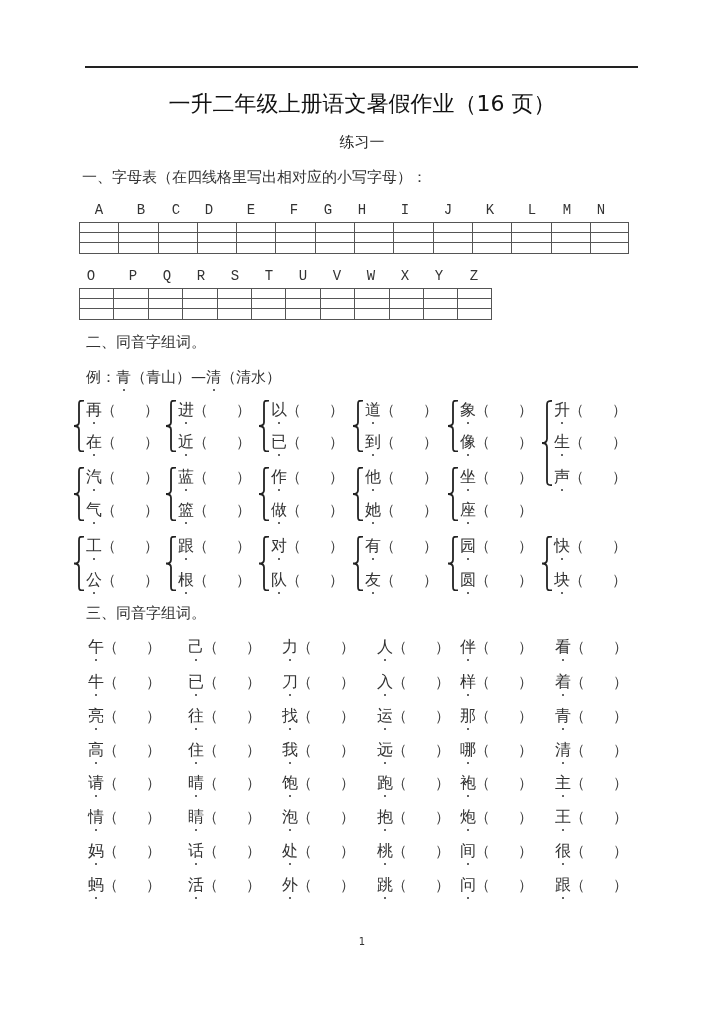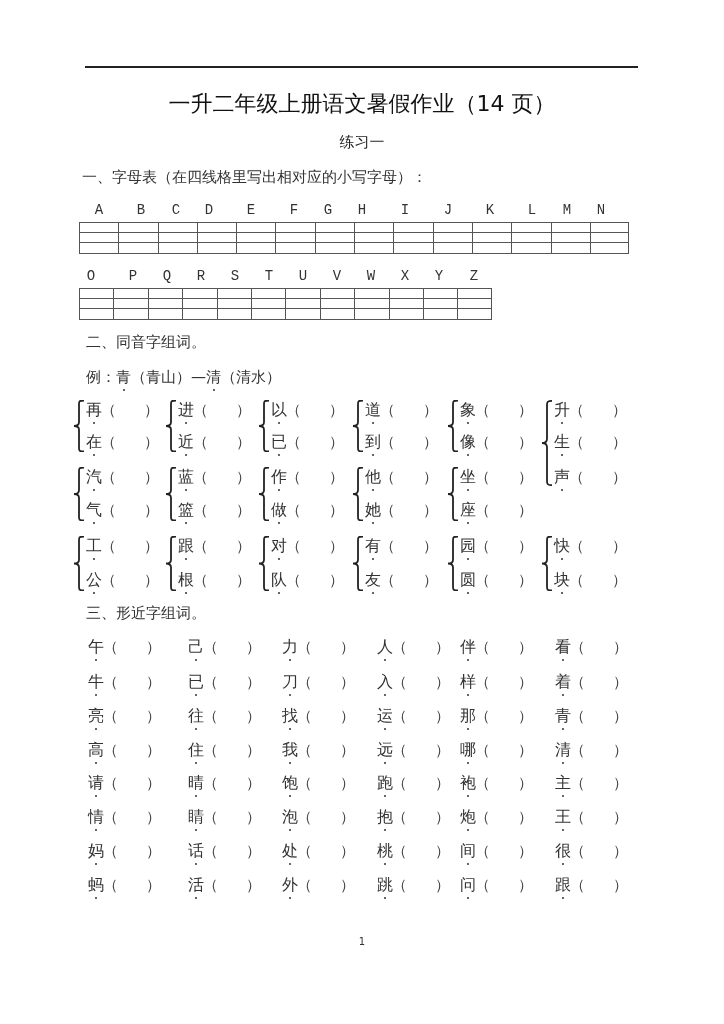--- a/index.html
+++ b/index.html
@@ -34,21 +34,21 @@
   .gi { position:absolute; left:13px; width:80px; height:20px; }
   .row3 { position:absolute; left:0; width:724px; height:20px; }
   .inl { position:relative; display:inline-block; }
   .pagenum { position:absolute; left:0; width:724px; top:935px; text-align:center;
              font-size:10px; line-height:14px; color:#333; }
 </style>
 </head>
 <body>
 
 <div class="rule"></div>
-<div class="title">一升二年级上册语文暑假作业（14 页）</div>
+<div class="title">一升二年级上册语文暑假作业（16 页）</div>
 <div class="subtitle">练习一</div>
 
 <div class="heading" style="top:167px">一、字母表（在四线格里写出相对应的小写字母）：</div>
 
 <div>
   <span class="ltr" style="left:99px;top:201px">A</span>
   <span class="ltr" style="left:141px;top:201px">B</span>
   <span class="ltr" style="left:176px;top:201px">C</span>
   <span class="ltr" style="left:209px;top:201px">D</span>
   <span class="ltr" style="left:251px;top:201px">E</span>
@@ -341,21 +341,21 @@
       <span class="po">（</span>
       <span class="pc">）</span>
     </div>
   <div class="gi" style="top:34px">
       <span class="ch dot">块</span>
       <span class="po">（</span>
       <span class="pc">）</span>
     </div>
 </div>
 
-<div class="heading" style="top:603px;left:86px">三、形近字组词。</div>
+<div class="heading" style="top:603px;left:86px">三、同音字组词。</div>
 
 <div class="row3" style="top:637px">
   <div class="it" style="left:88px">
       <span class="ch dot">午</span>
       <span class="po">（</span>
       <span class="pc">）</span>
     </div>
   <div class="it" style="left:188px">
       <span class="ch dot">己</span>
       <span class="po">（</span>

